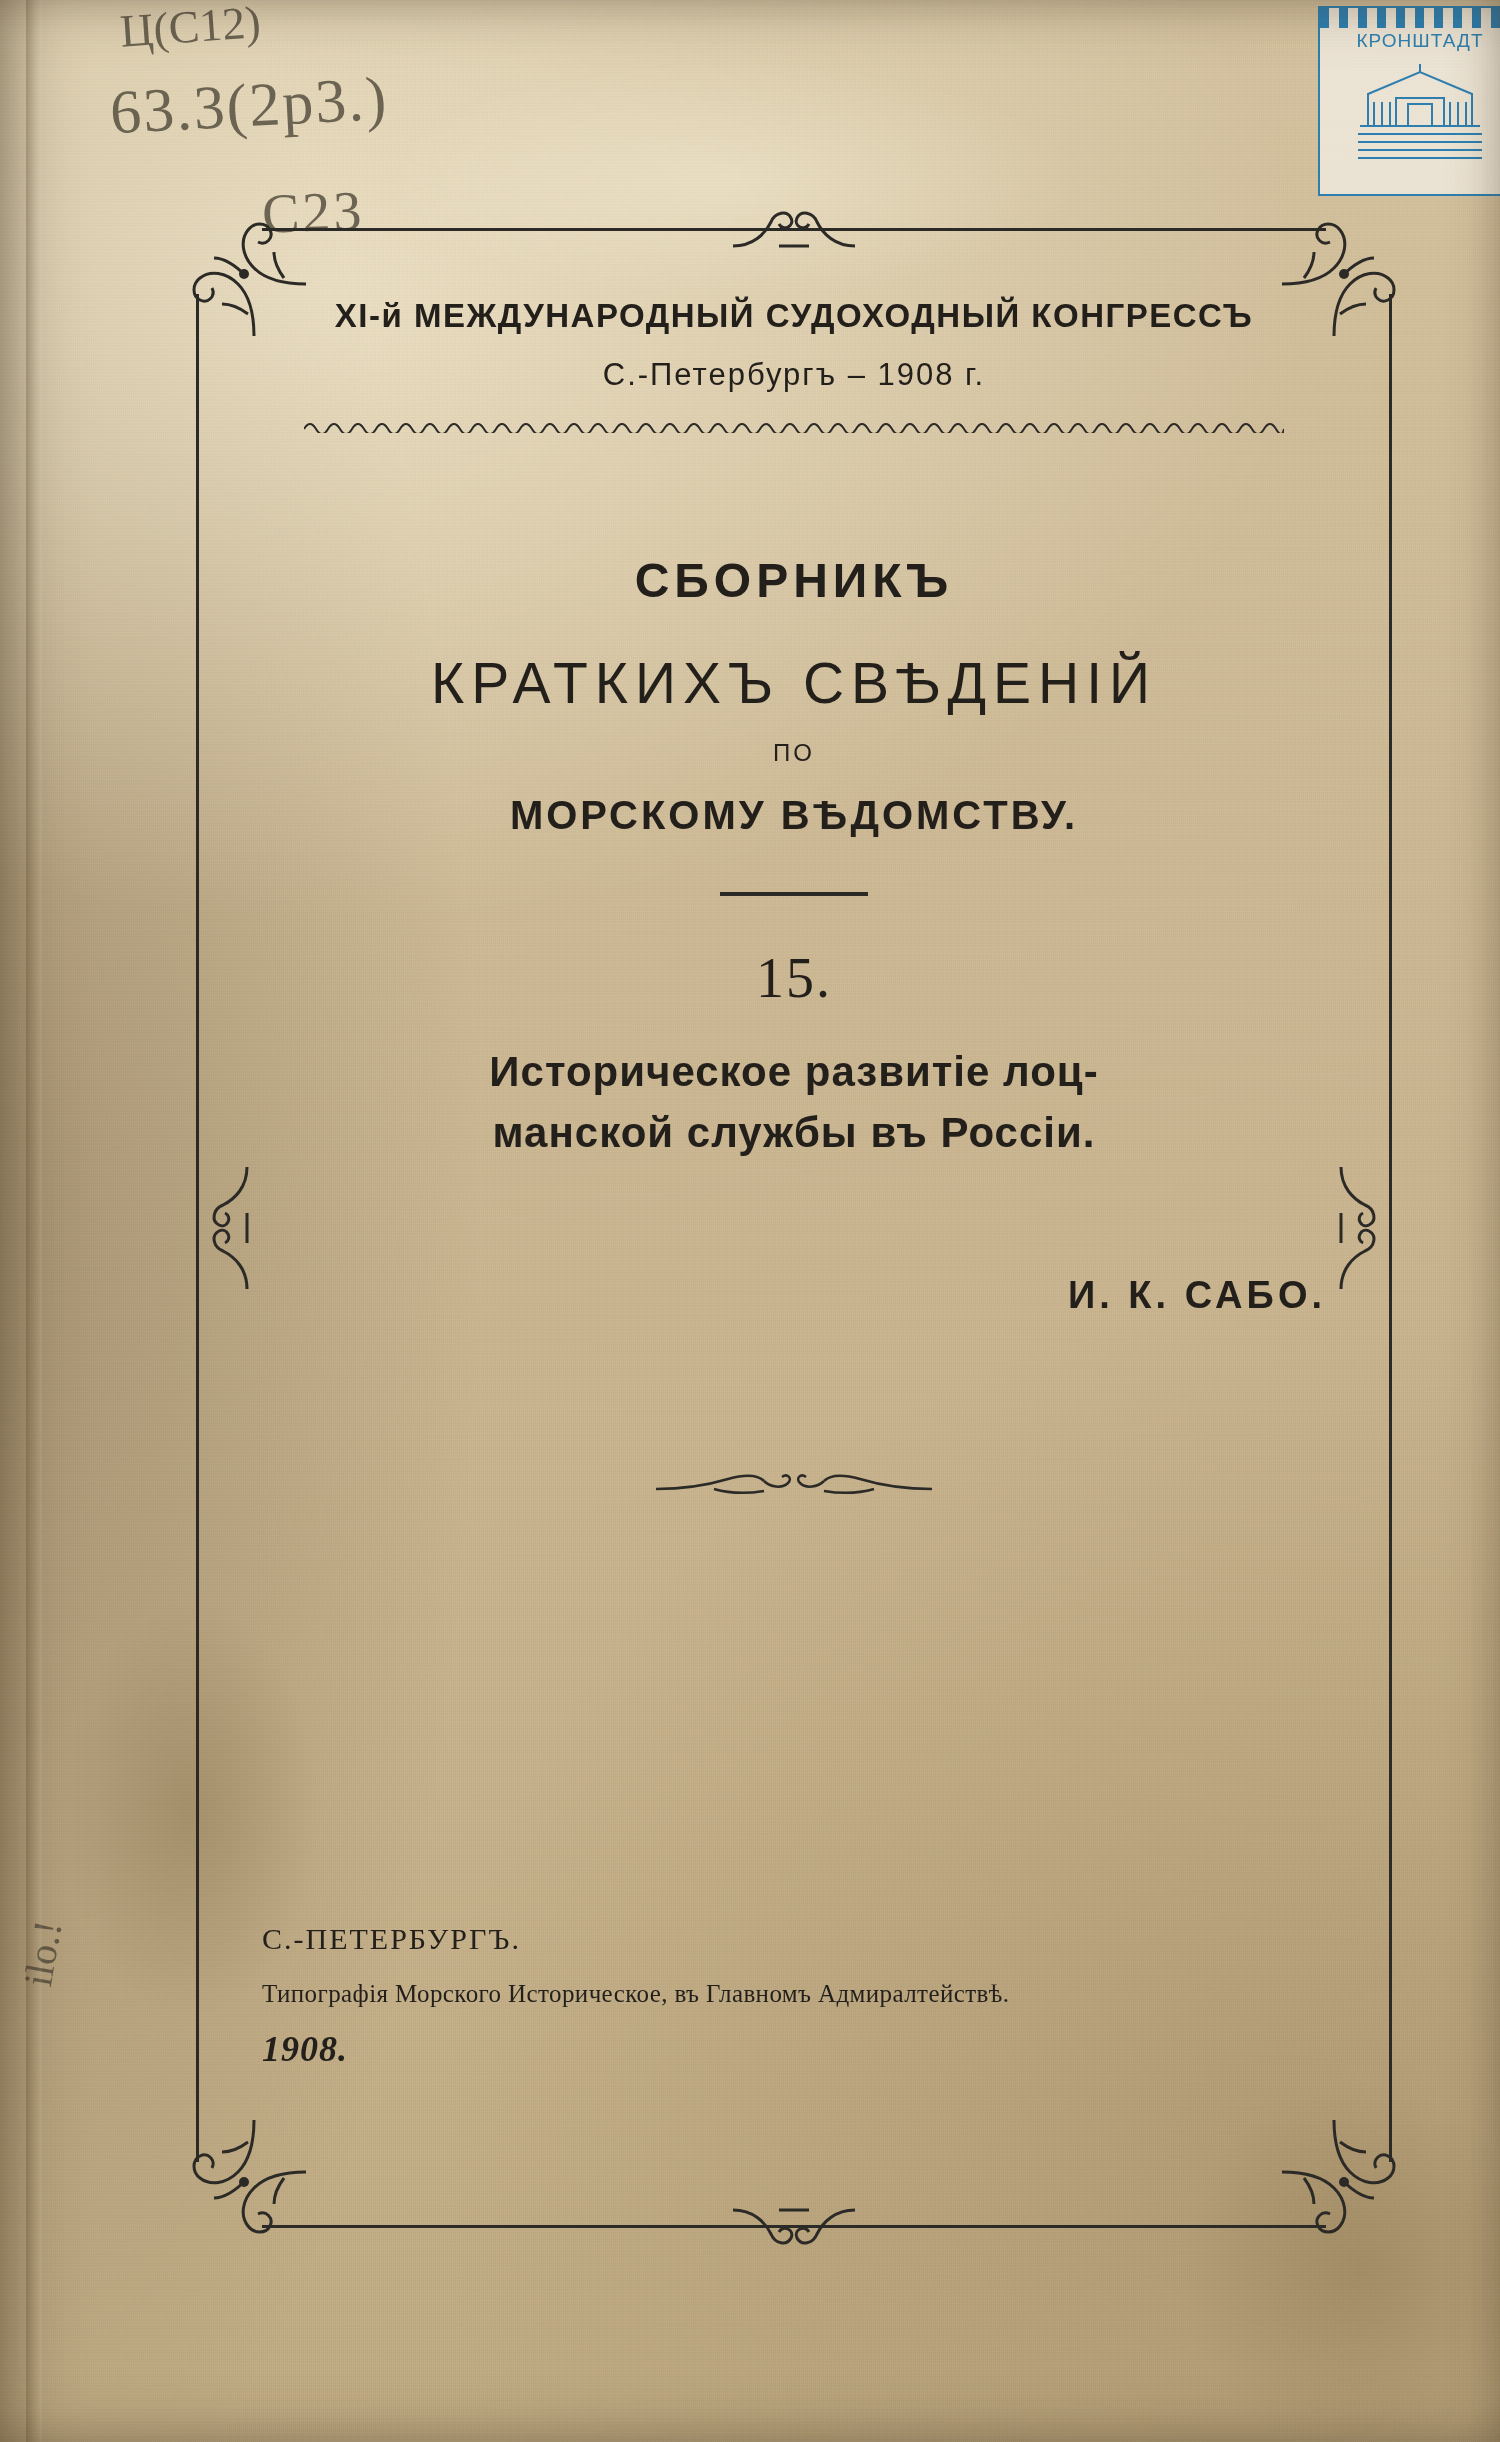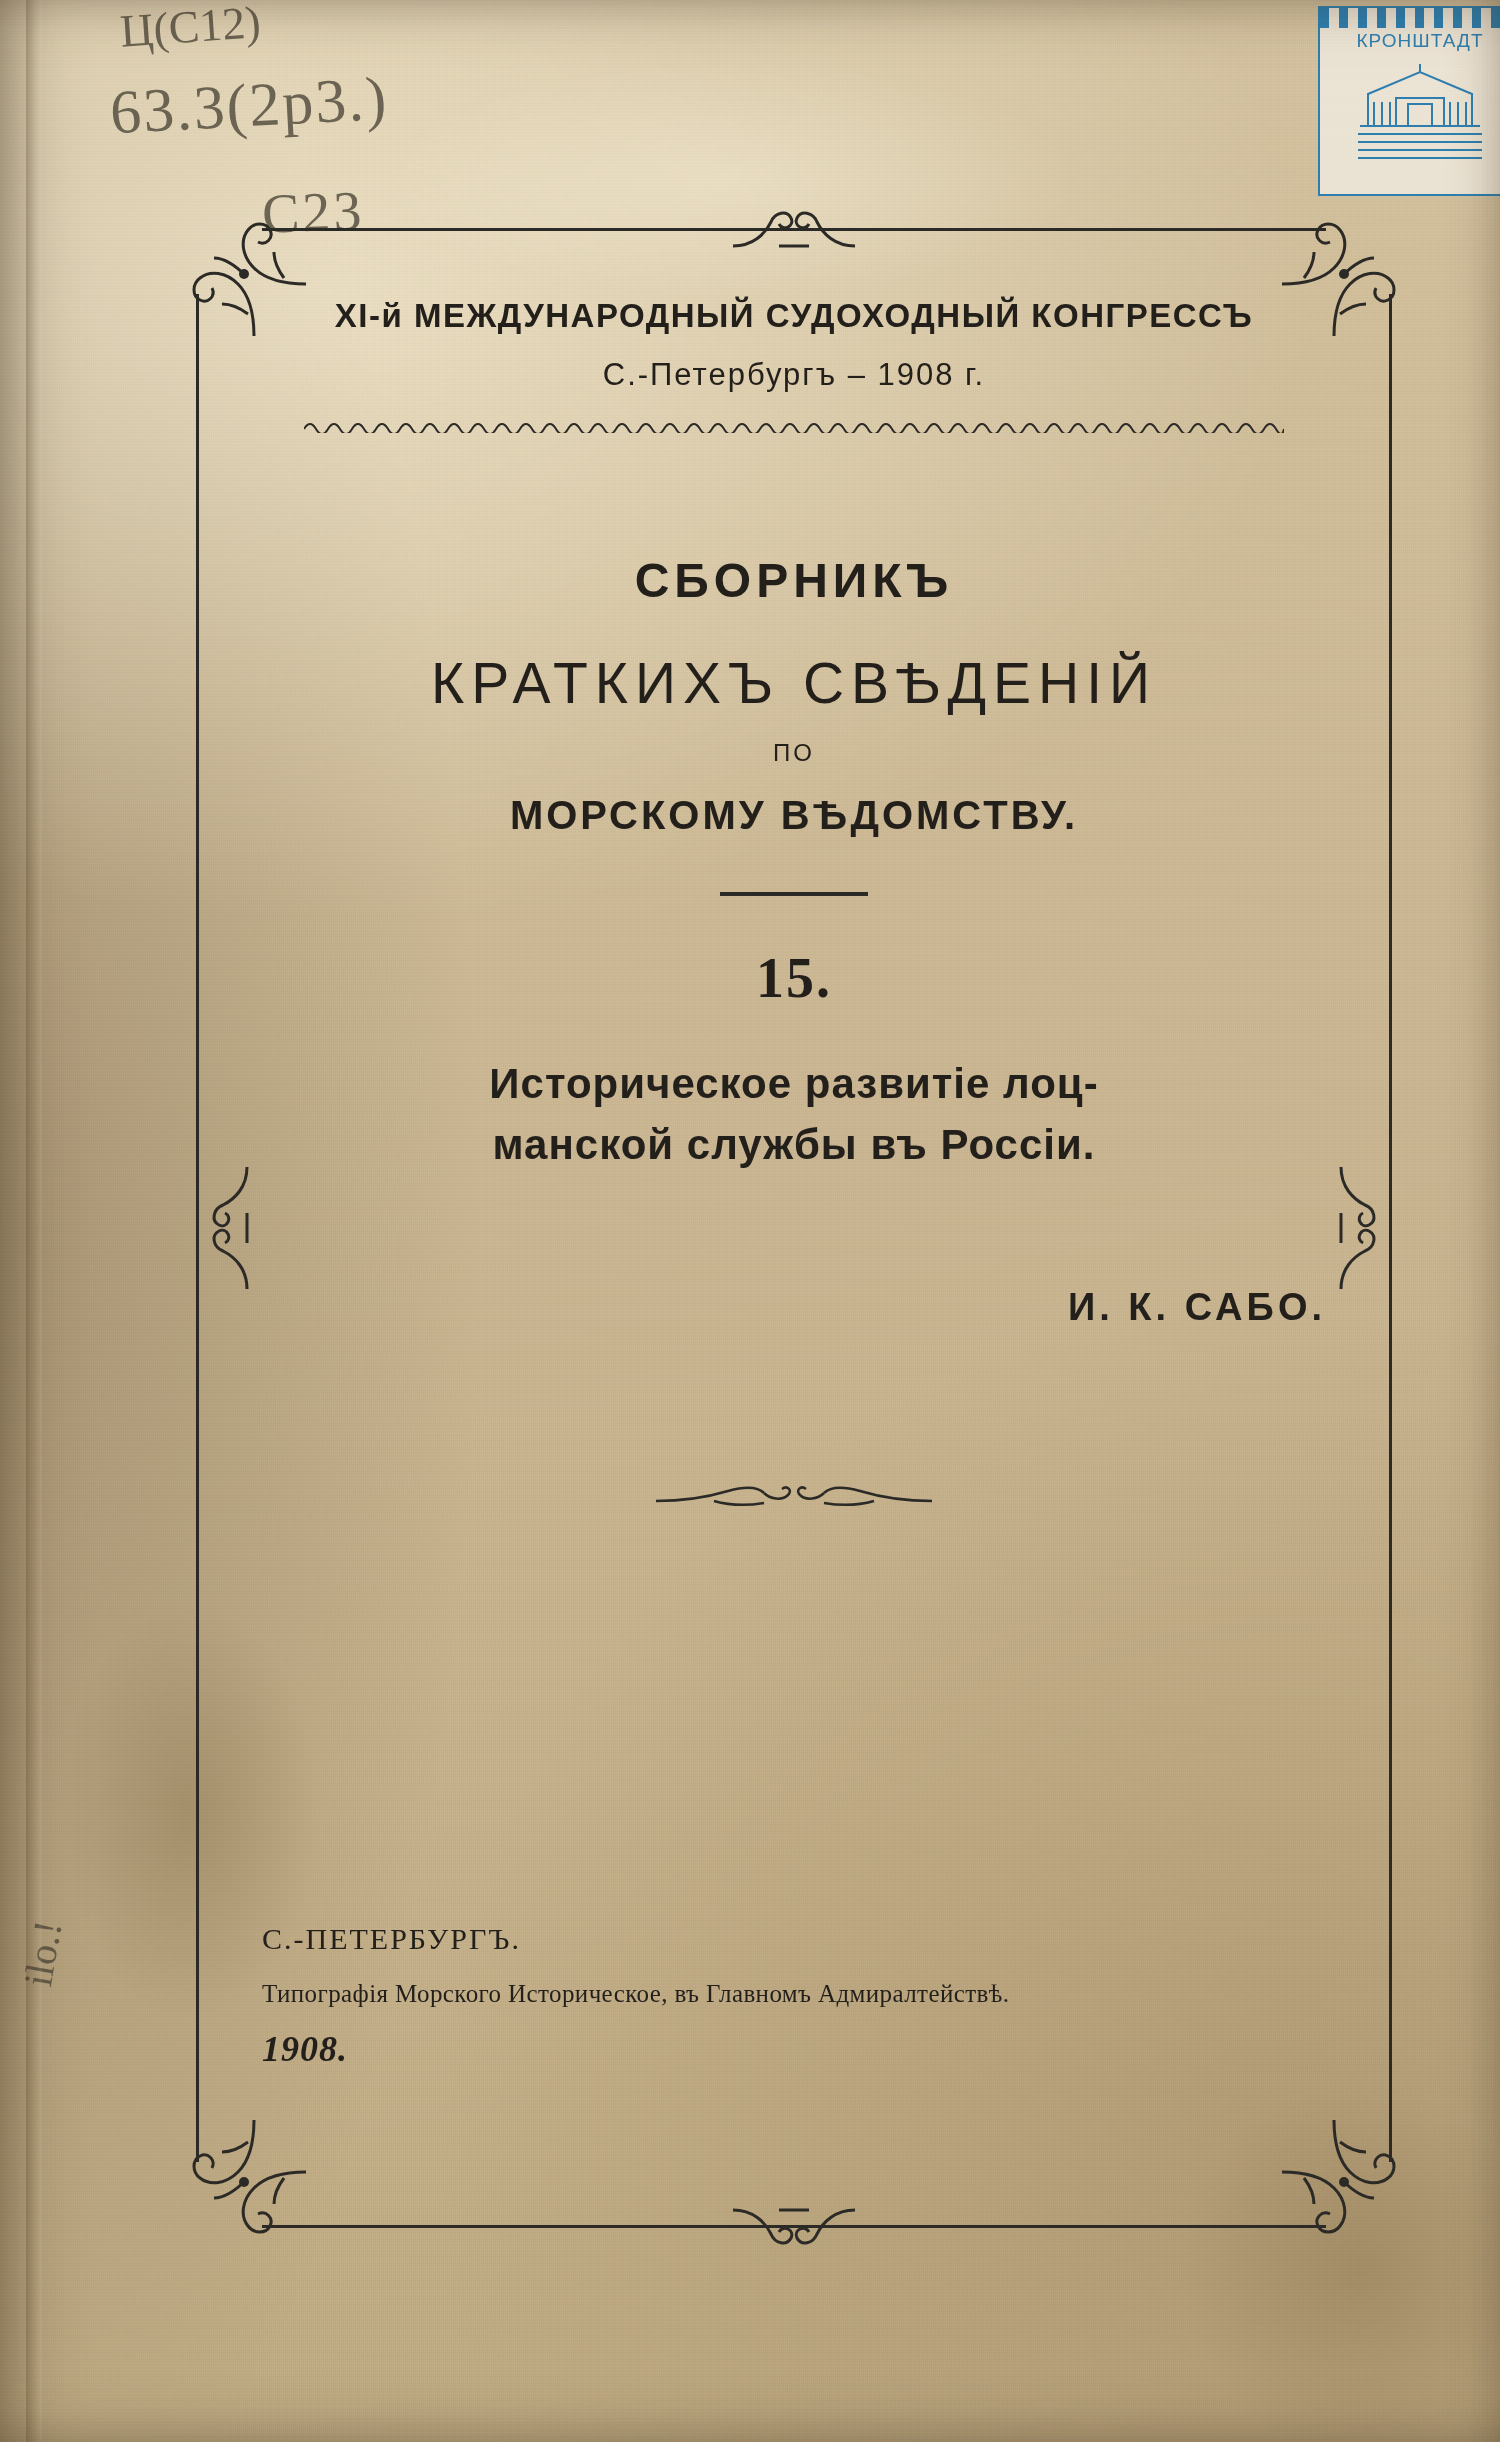--- a/index.html
+++ b/index.html
@@ -195,26 +195,26 @@
     text-align: center;
   }
   .rule {
     margin: 54px auto 0;
     width: 148px; height: 4px;
     background: #2b2a26;
   }
   .number {
     margin-top: 50px;
     font-size: 56px;
-    font-weight: bold;
+    font-weight: normal;
     letter-spacing: 2px;
     font-family: "Liberation Serif", serif;
   }
   .title-lines {
-    margin-top: 44px;
+    margin-top: 32px;
     font-size: 42px;
     font-weight: bold;
     line-height: 1.45;
     letter-spacing: 1px;
     font-family: "Liberation Sans", sans-serif;
   }
   .author {
     margin-top: 110px;
     font-size: 38px;
     font-weight: bold;

